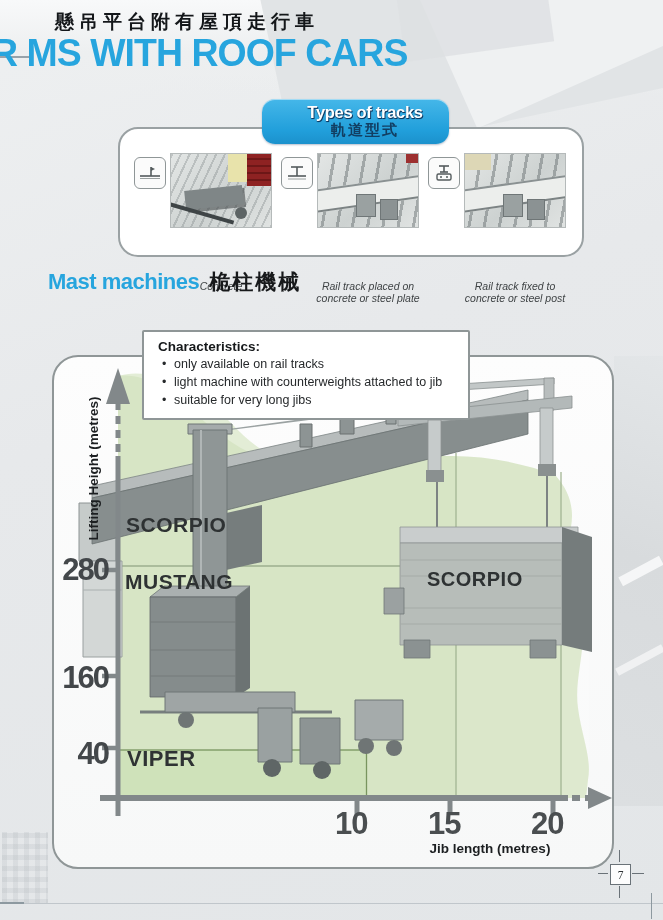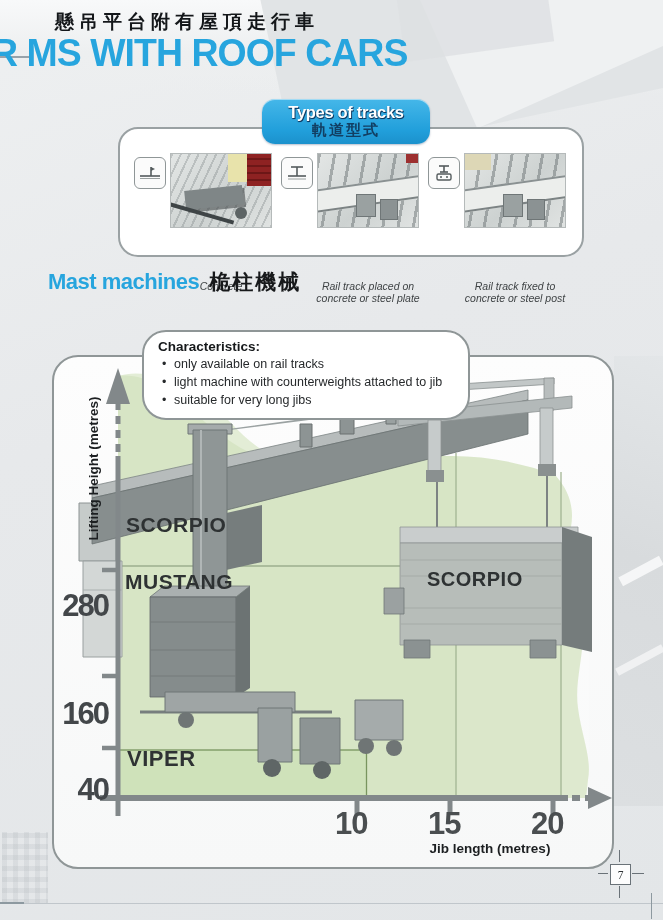--- a/index.html
+++ b/index.html
@@ -31,21 +31,21 @@
     font-size:19px;font-weight:bold;letter-spacing:5px;color:#14171a;}
   .en-title{position:absolute;left:-9px;top:31px;font-size:39px;font-weight:800;color:#27a5de;
     letter-spacing:-1px;transform:scaleX(.96);transform-origin:left top;white-space:nowrap;}
 
   
   .tracks-panel{position:absolute;left:118px;top:127px;width:462px;height:126px;background:#fff;
     border:2px solid #9aa1a3;border-radius:20px;}
   .tracks-badge{position:absolute;left:262px;top:99px;width:168px;height:45px;border-radius:13px;
     background:linear-gradient(180deg,#45b7e9 0%,#219fdb 70%,#1b91cc 100%);
     box-shadow:inset 0 1px 0 rgba(255,255,255,.5), 0 1px 2px rgba(40,70,110,.35);
-    text-align:center;z-index:6;}
+    text-align:center;z-index:6;padding-left:19px;}
   .tracks-badge .en{display:block;margin-top:4px;font-size:16.5px;font-weight:800;color:#ffffff;
     text-shadow:1px 1px 0 #0e3a63, 0 1px 1px rgba(10,45,80,.8);letter-spacing:-0.3px;}
   .tracks-badge .zh{display:block;margin-top:-1px;font-size:15px;font-weight:bold;color:#123f63;letter-spacing:2px;}
   .tracks-row{position:absolute;left:12px;top:24px;display:flex;align-items:flex-start;}
   .track-item{display:flex;align-items:flex-start;}
   .icon-box{width:30px;height:30px;margin:4px 3px 0 2px;background:#fbfbfb;border:1.5px solid #8f9697;
     border-radius:6px;display:flex;align-items:center;justify-content:center;flex:0 0 auto;}
   .shot{display:flex;flex-direction:column;align-items:center;width:104px;margin-right:6px;gap:45px;}
   .photo{position:relative;width:100px;height:73px;border:1px solid #b5baba;overflow:hidden;
     background:linear-gradient(135deg,#e3e6e5 0%,#cdd2d1 55%,#e0e3e2 100%);}
@@ -68,30 +68,30 @@
   .mast-heading .en{font-size:22px;font-weight:800;color:#27a5de;letter-spacing:-0.5px;}
   .mast-heading .zh{font-size:21px;font-weight:bold;color:#17191b;margin-left:10px;letter-spacing:2px;}
 
   
   .chart-panel{position:absolute;left:52px;top:355px;width:558px;height:510px;
     background:linear-gradient(180deg,#fdfdfd 0%,#f7f8f8 100%);
     border:2.5px solid #8f9697;border-radius:26px;}
   .chart-svg{position:absolute;left:0;top:0;width:663px;height:920px;pointer-events:none;z-index:3;}
 
   .char-box{position:absolute;left:142px;top:330px;width:300px;background:#ffffff;
-    border:2px solid #8f9697;border-radius:24px;padding:7px 12px 9px 12px;z-index:5;}
+    border:2px solid #8f9697;border-radius:2px;padding:7px 12px 9px 12px;z-index:5;}
   .char-box .char-title{font-size:13.5px;font-weight:bold;color:#15181a;margin:0 0 2px 2px;}
   .char-box ul{margin:0;padding:0 0 0 6px;list-style:none;}
   .char-box li{font-size:12.5px;color:#26292b;line-height:1.42;padding-left:12px;position:relative;}
   .char-box li::before{content:"•";position:absolute;left:0;top:0;color:#26292b;}
 
   .lbl{position:absolute;z-index:4;white-space:nowrap;}
   .ylab{left:13px;top:461px;width:160px;text-align:center;transform:rotate(-90deg);
     font-size:13.5px;font-weight:bold;color:#1c1f21;}
-  .ytick{left:50px;width:58px;text-align:right;font-size:31px;font-weight:800;color:#43474a;letter-spacing:-2px;margin-top:36px;}
+  .ytick{left:50px;width:58px;text-align:right;font-size:31px;font-weight:800;color:#43474a;letter-spacing:-2px;}
   .yt-280{top:552px;} .yt-160{top:660px;} .yt-40{top:736px;}
   .xtick{width:44px;text-align:left;font-size:31px;font-weight:800;color:#4a4e50;letter-spacing:-1px;top:806px;}
   .xt-10{left:335px;} .xt-15{left:428px;} .xt-20{left:531px;}
   .xlab{left:380px;top:841px;width:220px;text-align:center;font-size:13.5px;font-weight:bold;color:#1c1f21;}
   .mlabel{font-weight:bold;color:#2e3233;letter-spacing:.5px;}
   .m-scorpio{left:126px;top:513px;font-size:21px;}
   .m-mustang{left:125px;top:570px;font-size:21px;}
   .m-viper{left:127px;top:746px;font-size:22px;}
   .m-scorpio2{left:427px;top:568px;font-size:20px;}
 

